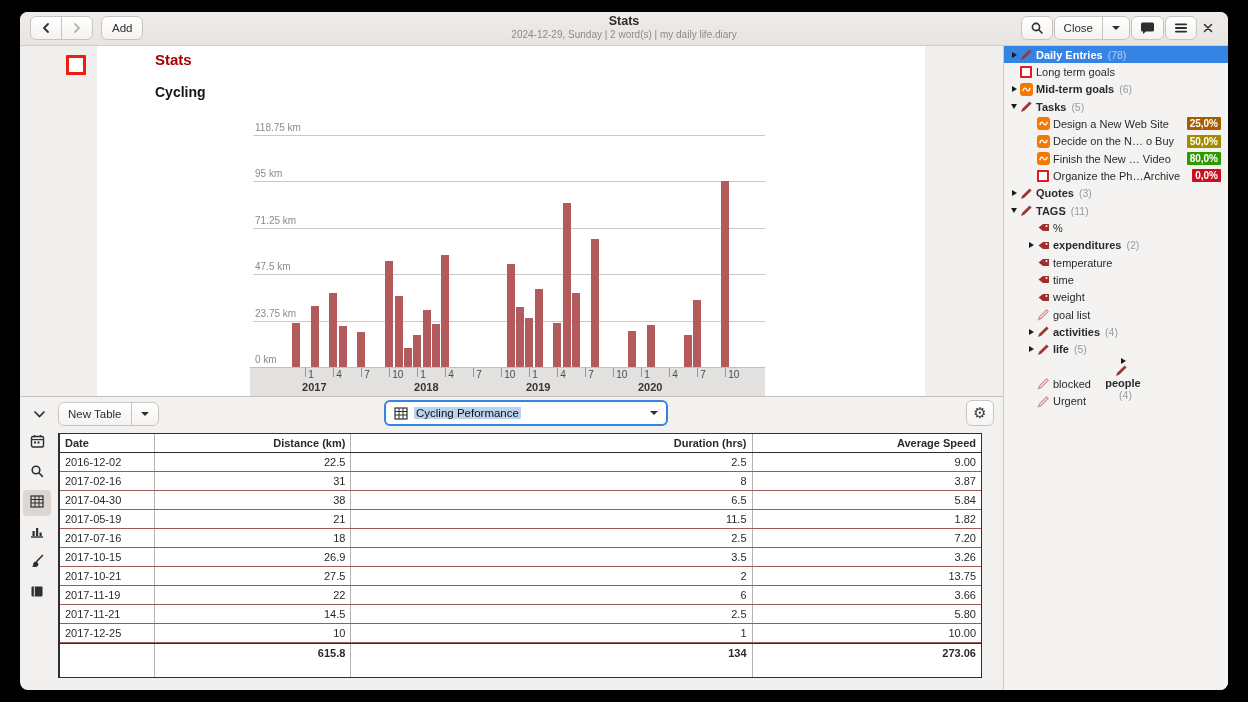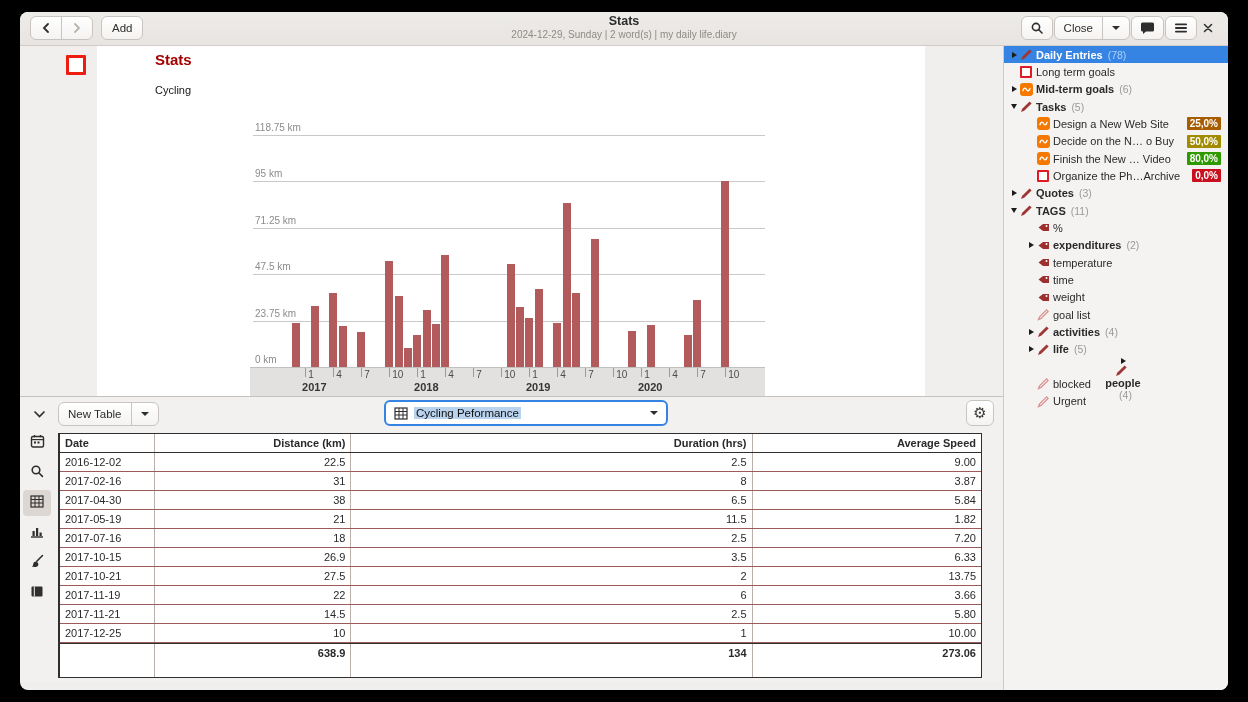--- a/index.html
+++ b/index.html
@@ -29,21 +29,21 @@
   .main{position:absolute;left:0;top:34px;width:983px;height:358px;background:#f1efed;overflow:hidden;}
   .page{position:absolute;left:77px;top:0;width:828px;height:358px;background:#ffffff;}
   .panel{position:absolute;left:0;top:384px;width:983px;height:286px;background:#f3f1ef;
          border-top:1px solid #c6c1bc;box-sizing:border-box;overflow:hidden;}
   .sidebar{position:absolute;left:983px;top:34px;width:225px;height:644px;background:#f4f3f1;
            border-left:1px solid #d0cbc6;box-sizing:border-box;overflow:hidden;}
   
   .todo-big{position:absolute;left:46px;top:9px;width:14px;height:14px;border:3px solid #ee1d10;
             background:#fff;border-radius:1px;}
   .h1{position:absolute;left:135px;top:5px;font-size:15px;font-weight:700;color:#a40000;}
-  .h2{position:absolute;left:135px;top:38px;font-size:11px;font-weight:400;color:#161616;}
+  .h2{position:absolute;left:135px;top:38px;font-size:14px;font-weight:700;color:#161616;}
   #chart{position:absolute;left:233px;top:89px;width:512px;height:232px;}
   .gline{position:absolute;left:0;width:512px;height:1px;background:#c9c9c9;}
   .glabel{position:absolute;left:2px;font-size:10px;color:#8b8b8b;white-space:nowrap;}
   .bar{position:absolute;width:8px;}
   #axisband{position:absolute;left:230px;top:321px;width:515px;height:30px;background:#e3e1df;
             border-top:1px solid #c2c0be;box-sizing:border-box;}
   .tick{position:absolute;top:0;width:1px;height:9px;background:#9a9a9a;}
   .mlabel{position:absolute;top:1px;font-size:10px;color:#4c4c4c;}
   .ylabel{position:absolute;top:13px;font-size:11px;font-weight:700;color:#363636;transform:translateX(-50%);}
   
@@ -347,21 +347,21 @@
             <div class="drow">
               <div class="dcell" style="width: 95px;">2017-07-16</div>
               <div class="dcell num" style="width: 197px;">18</div>
               <div class="dcell num" style="width: 402px;">2.5</div>
               <div class="dcell num" style="width: 229px;">7.20</div>
             </div>
             <div class="drow">
               <div class="dcell" style="width: 95px;">2017-10-15</div>
               <div class="dcell num" style="width: 197px;">26.9</div>
               <div class="dcell num" style="width: 402px;">3.5</div>
-              <div class="dcell num" style="width: 229px;">6.33</div>
+              <div class="dcell num" style="width: 229px;">3.26</div>
             </div>
             <div class="drow">
               <div class="dcell" style="width: 95px;">2017-10-21</div>
               <div class="dcell num" style="width: 197px;">27.5</div>
               <div class="dcell num" style="width: 402px;">2</div>
               <div class="dcell num" style="width: 229px;">13.75</div>
             </div>
             <div class="drow">
               <div class="dcell" style="width: 95px;">2017-11-19</div>
               <div class="dcell num" style="width: 197px;">22</div>
@@ -376,21 +376,21 @@
             </div>
             <div class="drow">
               <div class="dcell" style="width: 95px;">2017-12-25</div>
               <div class="dcell num" style="width: 197px;">10</div>
               <div class="dcell num" style="width: 402px;">1</div>
               <div class="dcell num" style="width: 229px;">10.00</div>
             </div>
           </div>
           <div class="drow dtotals">
             <div class="dcell" style="width: 95px;"></div>
-            <div class="dcell num" style="width: 197px;">638.9</div>
+            <div class="dcell num" style="width: 197px;">615.8</div>
             <div class="dcell num" style="width: 402px;">134</div>
             <div class="dcell num" style="width: 229px;">273.06</div>
           </div>
           <div class="drow dcont">
             <div class="dcell" style="width: 95px;"></div>
             <div class="dcell" style="width: 197px;"></div>
             <div class="dcell" style="width: 402px;"></div>
             <div class="dcell" style="width: 229px;"></div>
           </div>
         </div>

